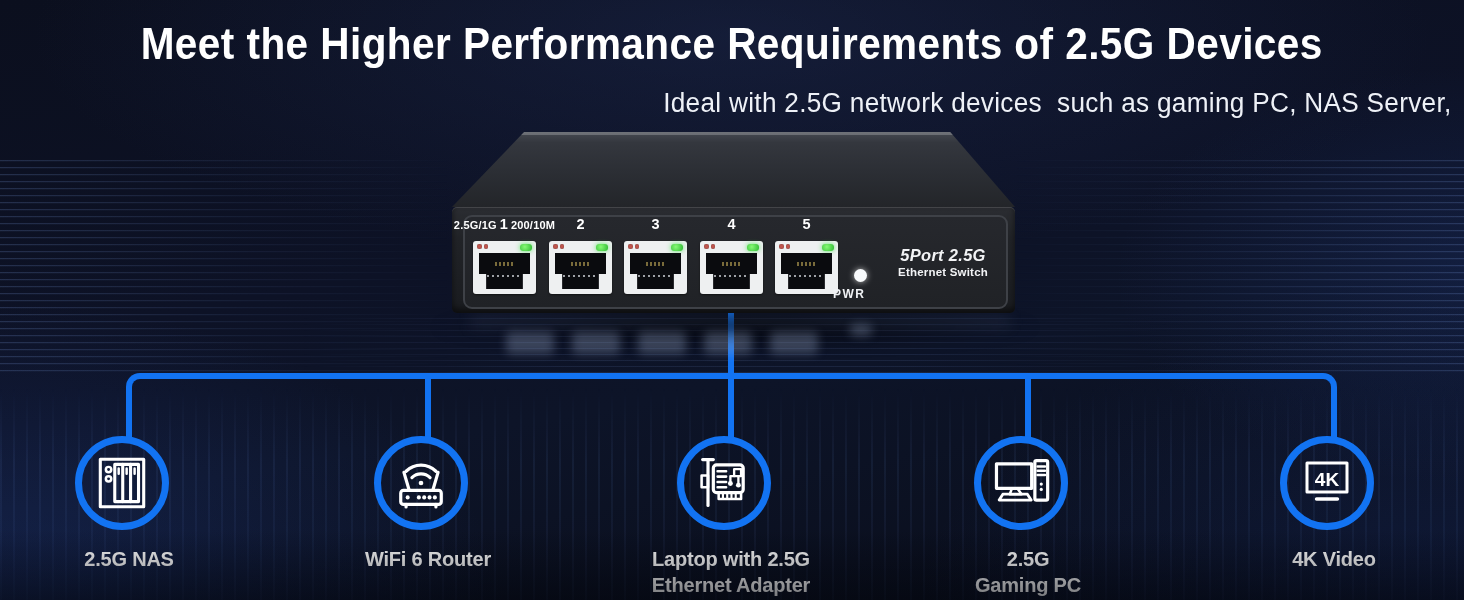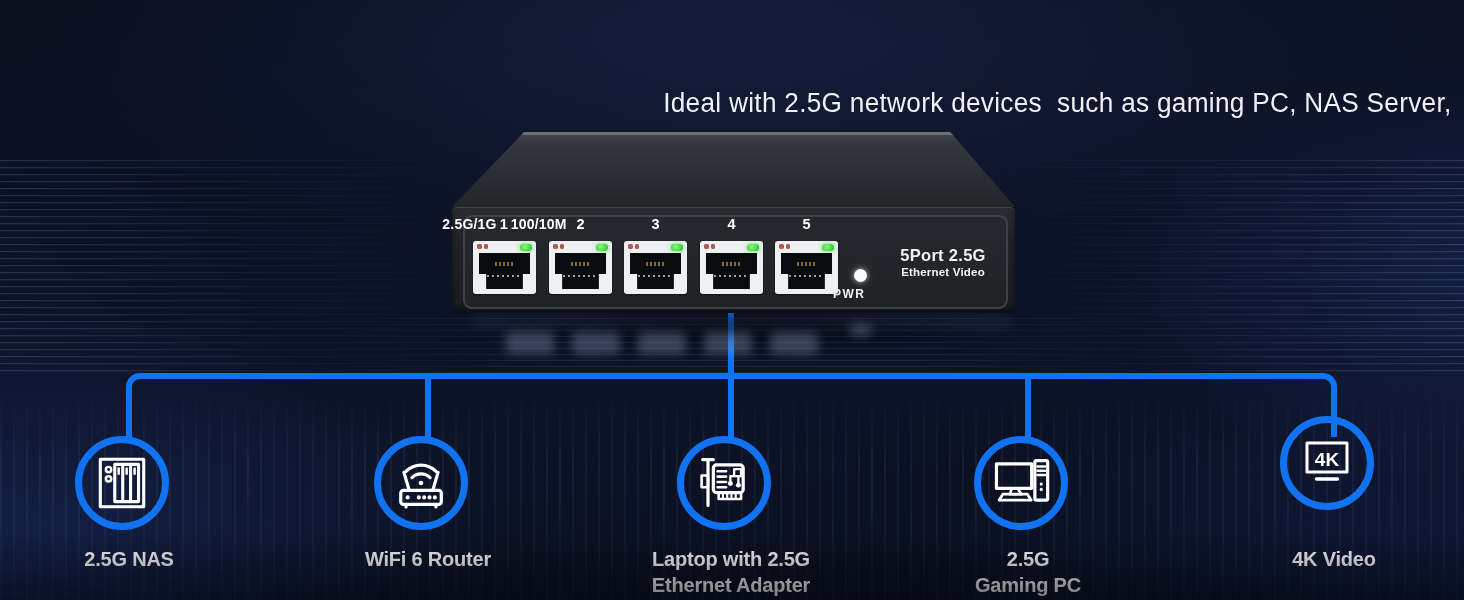--- a/index.html
+++ b/index.html
@@ -50,37 +50,37 @@
   .lid::before{content:"";position:absolute;left:0;right:0;top:0;height:3px;background:rgba(255,255,255,.22);}
   .face{position:absolute;left:452px;top:207px;width:563px;height:106px;border-radius:5px;
     background:linear-gradient(180deg,#2b2d32 0,#212327 30%,#1a1c20 100%);
     box-shadow:inset 0 1px 0 rgba(255,255,255,.12), inset 0 -4px 6px rgba(0,0,0,.55);}
   .panel{position:absolute;left:463px;top:215px;width:545px;height:94px;border-radius:9px;
     border:2px solid #3e4147;background:linear-gradient(180deg,#26282d,#202226);}
   .port{position:absolute;top:241px;width:63px;height:53px;}
   .pnum{position:absolute;top:-25px;left:50%;transform:translateX(-50%);
     display:flex;align-items:baseline;gap:3px;white-space:nowrap;color:#fff;}
   .pn{font-size:14.5px;font-weight:700;}
-  .psmall{font-size:14px;font-weight:700;letter-spacing:.2px;}
+  .psmall{font-size:11px;font-weight:700;letter-spacing:.2px;}
   .bezel{position:absolute;inset:0;background:#eef0f1;border-radius:3px;
     box-shadow:0 1px 2px rgba(0,0,0,.5);}
   .led-pair{position:absolute;top:3px;left:4px;display:flex;gap:2px;}
   .led-pair i{width:4.5px;height:4.5px;border-radius:50%;background:#c0564e;
     box-shadow:inset 0 0 1px rgba(0,0,0,.6);}
   .led-green{position:absolute;top:3px;right:4px;width:12px;height:7px;border-radius:3px;
     background:radial-gradient(circle at 40% 40%, #86fa75, #2cb931);
     box-shadow:0 0 5px rgba(70,230,80,.85);}
   .jack{position:absolute;left:6px;top:12px;right:6px;bottom:5px;background:#0a0b0e;
     clip-path:polygon(0 0,100% 0,100% 58%,86% 58%,86% 100%,14% 100%,14% 58%,0 58%);}
   .jack .gold{position:absolute;top:9px;left:50%;transform:translateX(-50%);width:20px;height:4px;
     background:repeating-linear-gradient(90deg,#8d7c42 0 2px, transparent 2px 4px);opacity:.85;}
   .jack .pdots{position:absolute;left:16%;right:16%;top:62%;height:2px;
     background:repeating-linear-gradient(90deg,#cfd3d8 0 2px, transparent 2px 5px);opacity:.75;}
   .model{position:absolute;left:886px;top:246px;width:114px;text-align:center;color:#f2f3f5;}
-  .m1{font-size:16.5px;font-weight:700;letter-spacing:.3px;}
+  .m1{font-size:16.5px;font-weight:700;letter-spacing:.3px;font-style:italic;}
   .m2{font-size:11.5px;font-weight:700;margin-top:1px;letter-spacing:.2px;}
   .pwr-led{position:absolute;left:854px;top:269px;width:13px;height:13px;border-radius:50%;
     background:#f8fafc;box-shadow:0 0 6px rgba(255,255,255,.7);}
   .pwr-label{position:absolute;left:833px;top:287px;width:60px;text-align:left;
     font-size:12px;font-weight:700;letter-spacing:1.5px;color:#f0f2f5;}
   
   .ghost{position:absolute;background:rgba(175,195,225,.28);filter:blur(5px);border-radius:5px;}
   .ghost-smear{position:absolute;left:470px;top:317px;width:540px;height:10px;
     background:rgba(130,150,190,.12);filter:blur(7px);}
   
@@ -97,20 +97,23 @@
 </head>
 <body>
 
 <div class="stage">
 
   <div class="scanband scan-l"></div>
   <div class="scanband scan-r"></div>
   <div class="scanband scan-c"></div>
   <div class="scanband vstripes"></div>
 
+  <div class="title-wrap">
+    <span class="t">Meet the Higher Performance Requirements of 2.5G Devices</span>
+  </div>
   <div class="sub-wrap">
     <span class="t">Ideal with 2.5G network devices  such as gaming PC, NAS Server,</span>
   </div>
 
   <div class="stem" style="left:728px;top:312px;height:126px;"></div>
   <div class="bus"></div>
   <div class="stem" style="left:425px;top:376px;height:62px;"></div>
   <div class="stem" style="left:1025px;top:376px;height:62px;"></div>
 
   <div class="sw-shadow"></div>
@@ -123,21 +126,21 @@
   <div class="ghost" style="left:850px;top:324px;width:22px;height:12px;"></div>
 
   <div class="lid"></div>
   <div class="face"></div>
   <div class="panel"></div>
 
   <div class="port" style="left:473px;">
     <div class="pnum">
       <span class="psmall">2.5G/1G</span>
       <span class="pn">1</span>
-      <span class="psmall">100/10M</span>
+      <span class="psmall">200/10M</span>
     </div>
     <div class="bezel">
       <span class="led-pair">
           <i></i>
           <i></i>
         </span>
       <span class="led-green"></span>
       <div class="jack">
           <div class="gold"></div>
           <div class="pdots"></div>
@@ -206,21 +209,21 @@
           <div class="gold"></div>
           <div class="pdots"></div>
         </div>
     </div>
   </div>
 
   <div class="pwr-led"></div>
   <div class="pwr-label">PWR</div>
   <div class="model">
     <div class="m1">5Port 2.5G</div>
-    <div class="m2">Ethernet Video</div>
+    <div class="m2">Ethernet Switch</div>
   </div>
 
   <div class="node-circle" style="left:75px;top:436px;">
     <span class="icon">
       <svg width="62" height="62" viewBox="0 0 60 60" fill="none" stroke="#fff" stroke-width="3" stroke-linecap="round" stroke-linejoin="round">
         <rect x="9" y="7" width="42" height="46"></rect>
         <circle cx="17" cy="17" r="2.6" stroke-width="2.4"></circle>
         <circle cx="17" cy="26" r="2.6" stroke-width="2.4"></circle>
         <rect x="23" y="12" width="23" height="36"></rect>
         <line x1="30.7" y1="12" x2="30.7" y2="48"></line>
@@ -290,21 +293,21 @@
         <circle cx="49" cy="31" r="1.5" fill="#fff" stroke="none"></circle>
         <circle cx="49" cy="36" r="1.5" fill="#fff" stroke="none"></circle>
       </svg>
     </span>
   </div>
   <div class="nlabel" style="left:908px;">
     <div>2.5G</div>
     <div>Gaming PC</div>
   </div>
 
-  <div class="node-circle" style="left:1280px;top:416px;text-align:right;">
+  <div class="node-circle" style="left:1280px;top:436px;text-align:right;">
     <span class="icon">
       <svg width="60" height="60" viewBox="0 0 60 60" fill="none" stroke="#fff" stroke-width="3" stroke-linecap="round" stroke-linejoin="round">
         <rect x="10" y="10" width="40" height="29"></rect>
         <text x="30" y="32.5" text-anchor="middle" font-size="19" font-weight="600" fill="#fff" stroke="none">4K</text>
         <path d="M19.5,46 H40.5" stroke-width="3.4"></path>
       </svg>
     </span>
   </div>
   <div class="nlabel" style="left:1214px;">
     <div>4K Video</div>

